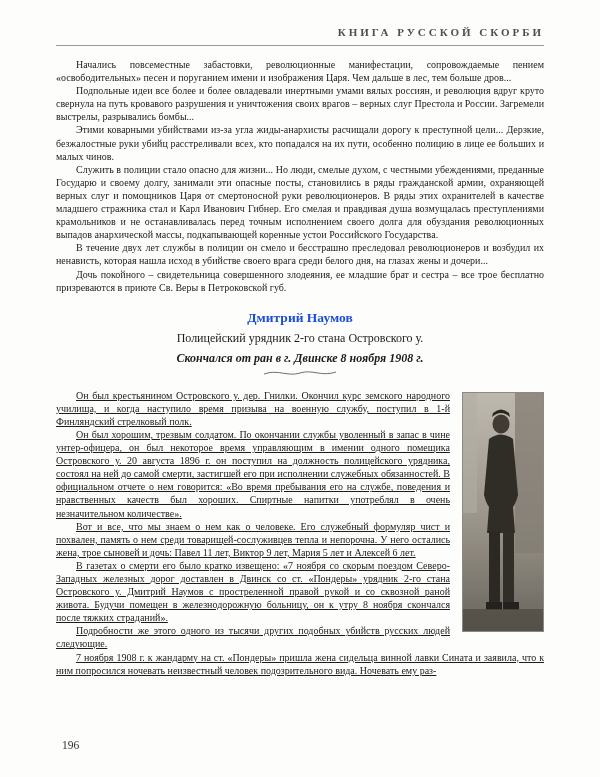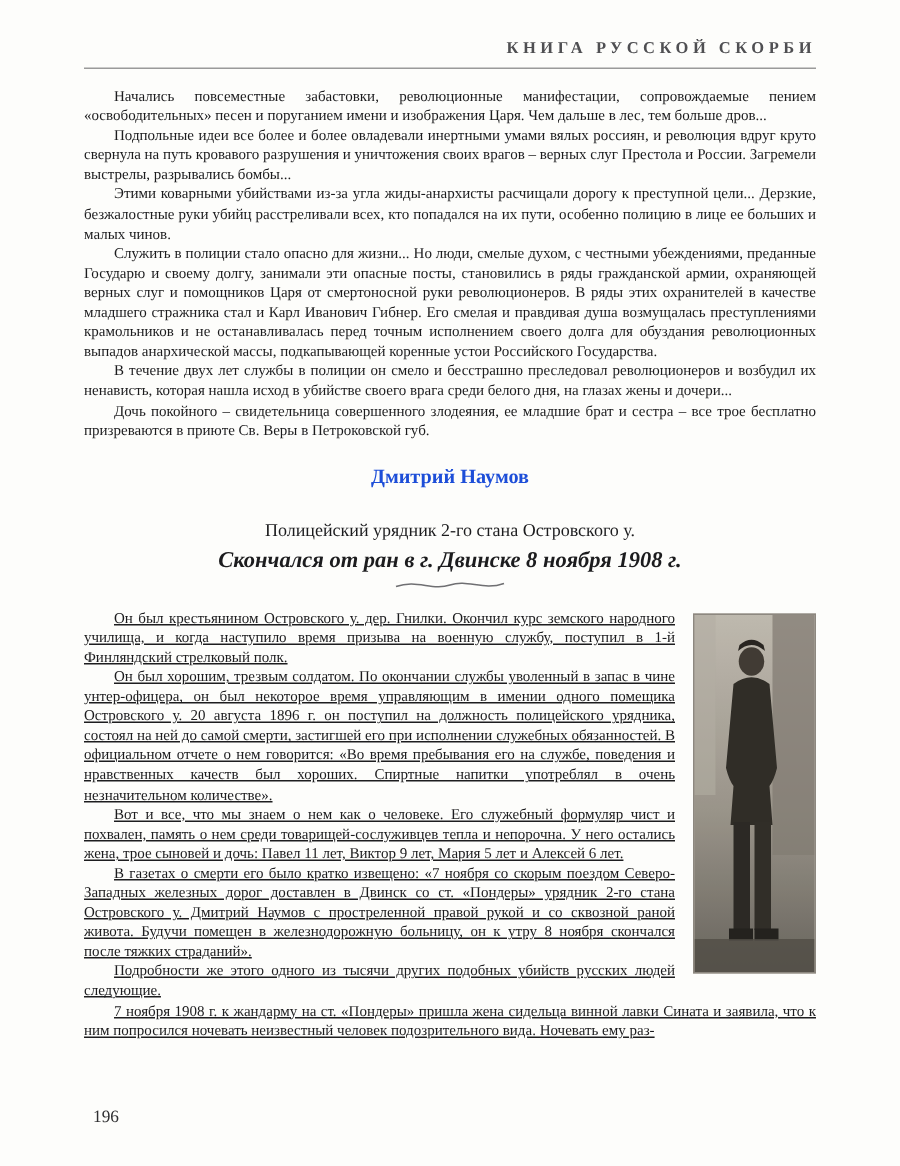--- a/index.html
+++ b/index.html
@@ -39,25 +39,25 @@
   .entry-head { margin-top: 16px; }
   .entry-name {
     font-size: 13.5px;
     font-weight: bold;
     text-align: center;
     color: #1d4ed8;
   }
   .entry-title {
     font-size: 12px;
     text-align: center;
-    margin-top: 20px;
+    margin-top: 5px;
     color: #1c1c1e;
   }
   .entry-death {
-    font-size: 15px;
+    font-size: 12px;
     font-style: italic;
     font-weight: 600;
     text-align: center;
     margin-top: 5px;
     color: #1c1c1e;
   }
   .flourish {
     display: block;
     margin: 3px auto 12px auto;
   }

